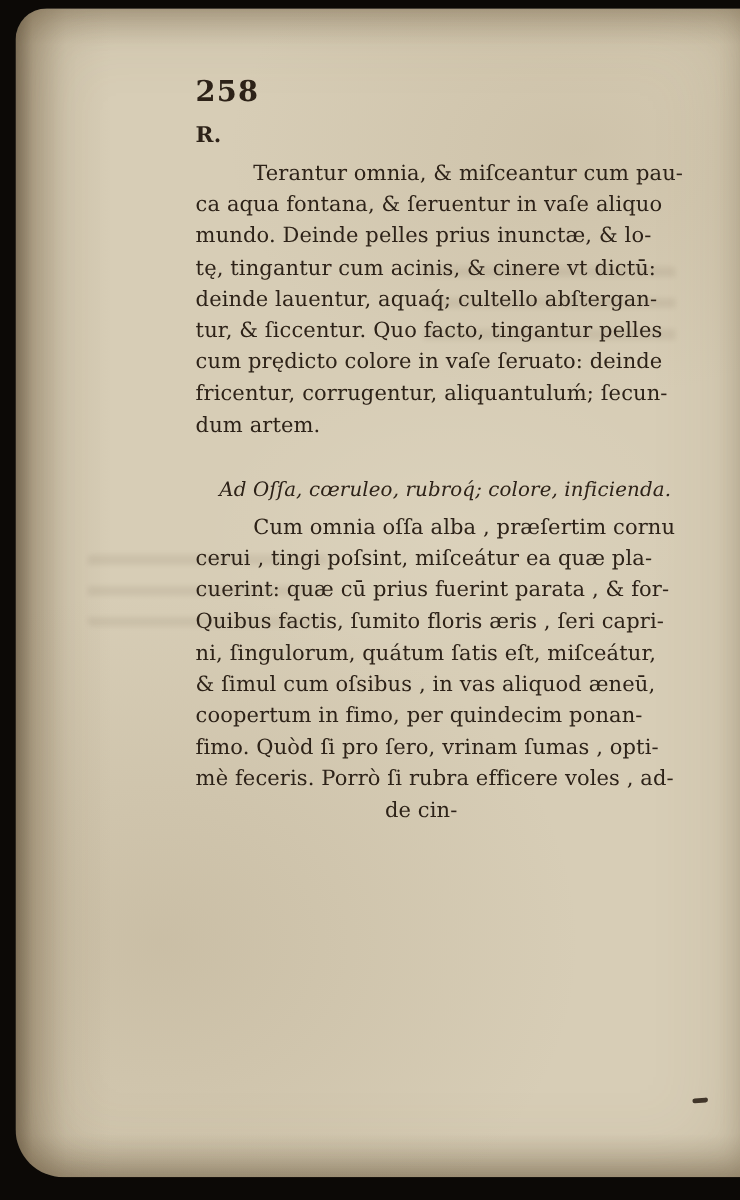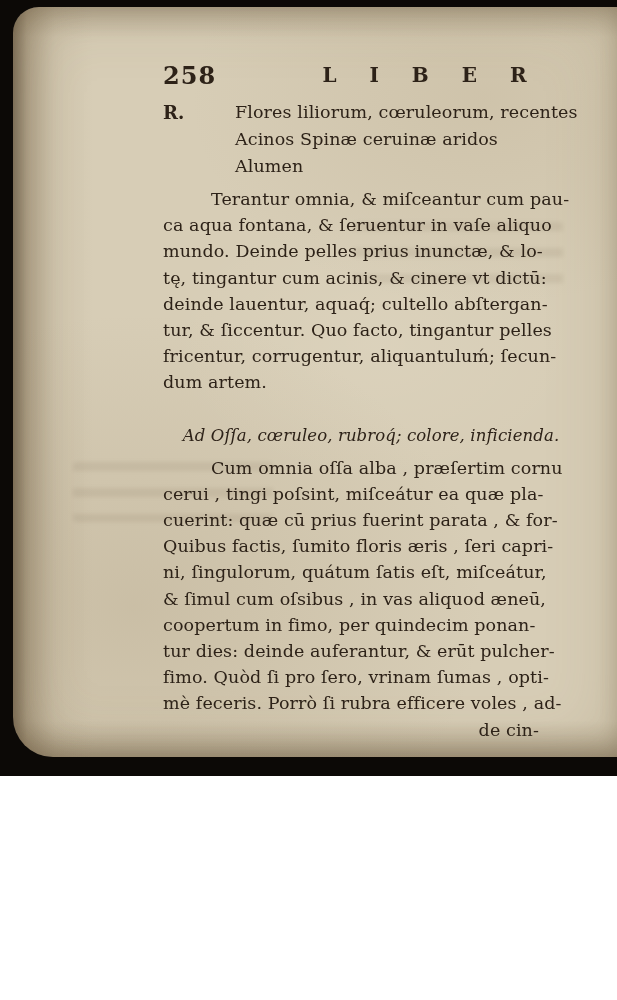--- a/index.html
+++ b/index.html
@@ -1,18 +1,18 @@
 <!DOCTYPE html>
 <html><head>
 <meta charset="utf-8">
 <style>
   html,body { margin:0; padding:0; }
   .photo {
     position: relative;
-    width: 617px; height: 776px;
+    width: 617px; height: 1000px;
     background: #0c0906;
     overflow: hidden;
     font-family: "DejaVu Serif", serif;
   }
   .paper {
     position: absolute;
     left: 13px; top: 7px; right: 0; bottom: 19px;
     background:
       radial-gradient(ellipse 420px 300px at 78% 12%, rgba(168,150,118,0.18), transparent 70%),
       radial-gradient(ellipse 500px 420px at 20% 80%, rgba(150,132,100,0.20), transparent 70%),
@@ -62,21 +62,21 @@
   .section-heading {
     margin-top: 13px; margin-bottom: 7px;
     text-align: center;
     font-style: italic;
     font-size: 16.5px;
     line-height: 24px;
   }
   .recipe { display: flex; }
   .recipe-mark { width: 72px; font-weight: bold; font-size: 18px; line-height: 27px; }
   .ingredients div { line-height: 27px; white-space: nowrap; }
-  .catchword-line { line-height: 26.2px; text-align: right; padding-right: 40px; }
+  .catchword-line { line-height: 26.2px; text-align: center; padding-right: 40px; }
   .ink-dash {
     position: absolute;
     width: 13px; height: 4px;
     background: #41362a;
     border-radius: 2px;
     transform: rotate(-4deg);
   }
 </style>
 </head>
 <body>
@@ -84,56 +84,50 @@
 <div class="photo">
   <div class="paper">
 
     <div class="ghost" style="left:340px; top:215px; width:210px; height:70px;"></div>
     <div class="ghost" style="left:60px; top:455px; width:200px; height:60px;"></div>
 
     <div class="text-block">
 
       <div class="header-row">
         <span class="pageno">258</span>
-        <span class="book-title">L I B E R</span>
       </div>
 
 
 
       <div class="recipe">
         <div class="recipe-mark">R.</div>
-        <div class="ingredients">
-            <div>Flores liliorum, cœruleorum, recentes</div>
-            <div>Acinos Spinæ ceruinæ aridos</div>
-            <div>Alumen</div>
-          </div>
       </div>
 
       <div class="para indent-first" style="margin-top:6px;">
           <div>Terantur omnia, &amp; miſceantur cum pau-</div>
           <div>ca aqua fontana, &amp; ſeruentur in vaſe aliquo</div>
           <div>mundo. Deinde pelles prius inunctæ, &amp; lo-</div>
           <div>tę, tingantur cum acinis, &amp; cinere vt dictū:</div>
           <div>deinde lauentur, aquaq́; cultello abſtergan-</div>
           <div>tur, &amp; ſiccentur. Quo facto, tingantur pelles</div>
+          <div>cum prędicto colore in vaſe ſeruato: deinde</div>
           <div>fricentur, corrugentur, aliquantuluḿ; ſecun-</div>
           <div>dum artem.</div>
         </div>
 
       <div class="section-heading" style="margin-top:28px;">Ad Oſſa, cœruleo, rubroq́; colore, inficienda.</div>
 
       <div class="para indent-first">
           <div>Cum omnia oſſa alba , præſertim cornu</div>
           <div>cerui , tingi poſsint, miſceátur ea quæ pla-</div>
           <div>cuerint: quæ cū prius fuerint parata , &amp; for-</div>
           <div>Quibus factis, ſumito floris æris , ſeri capri-</div>
           <div>ni, ſingulorum, quátum ſatis eſt,  miſceátur,</div>
           <div>&amp; ſimul cum oſsibus , in vas aliquod æneū,</div>
           <div>coopertum in fimo, per quindecim ponan-</div>
-          <div>tur dies: deinde auferantur, &amp; erūt pulcher-</div>
           <div>fimo. Quòd ſi pro ſero, vrinam ſumas , opti-</div>
           <div>mè feceris. Porrò ſi rubra efficere voles , ad-</div>
         </div>
 
       <div class="catchword-line">de cin-</div>
 
     </div>
 
     <div class="ink-dash" style="left:564px; top:908px;"></div>
   </div>

